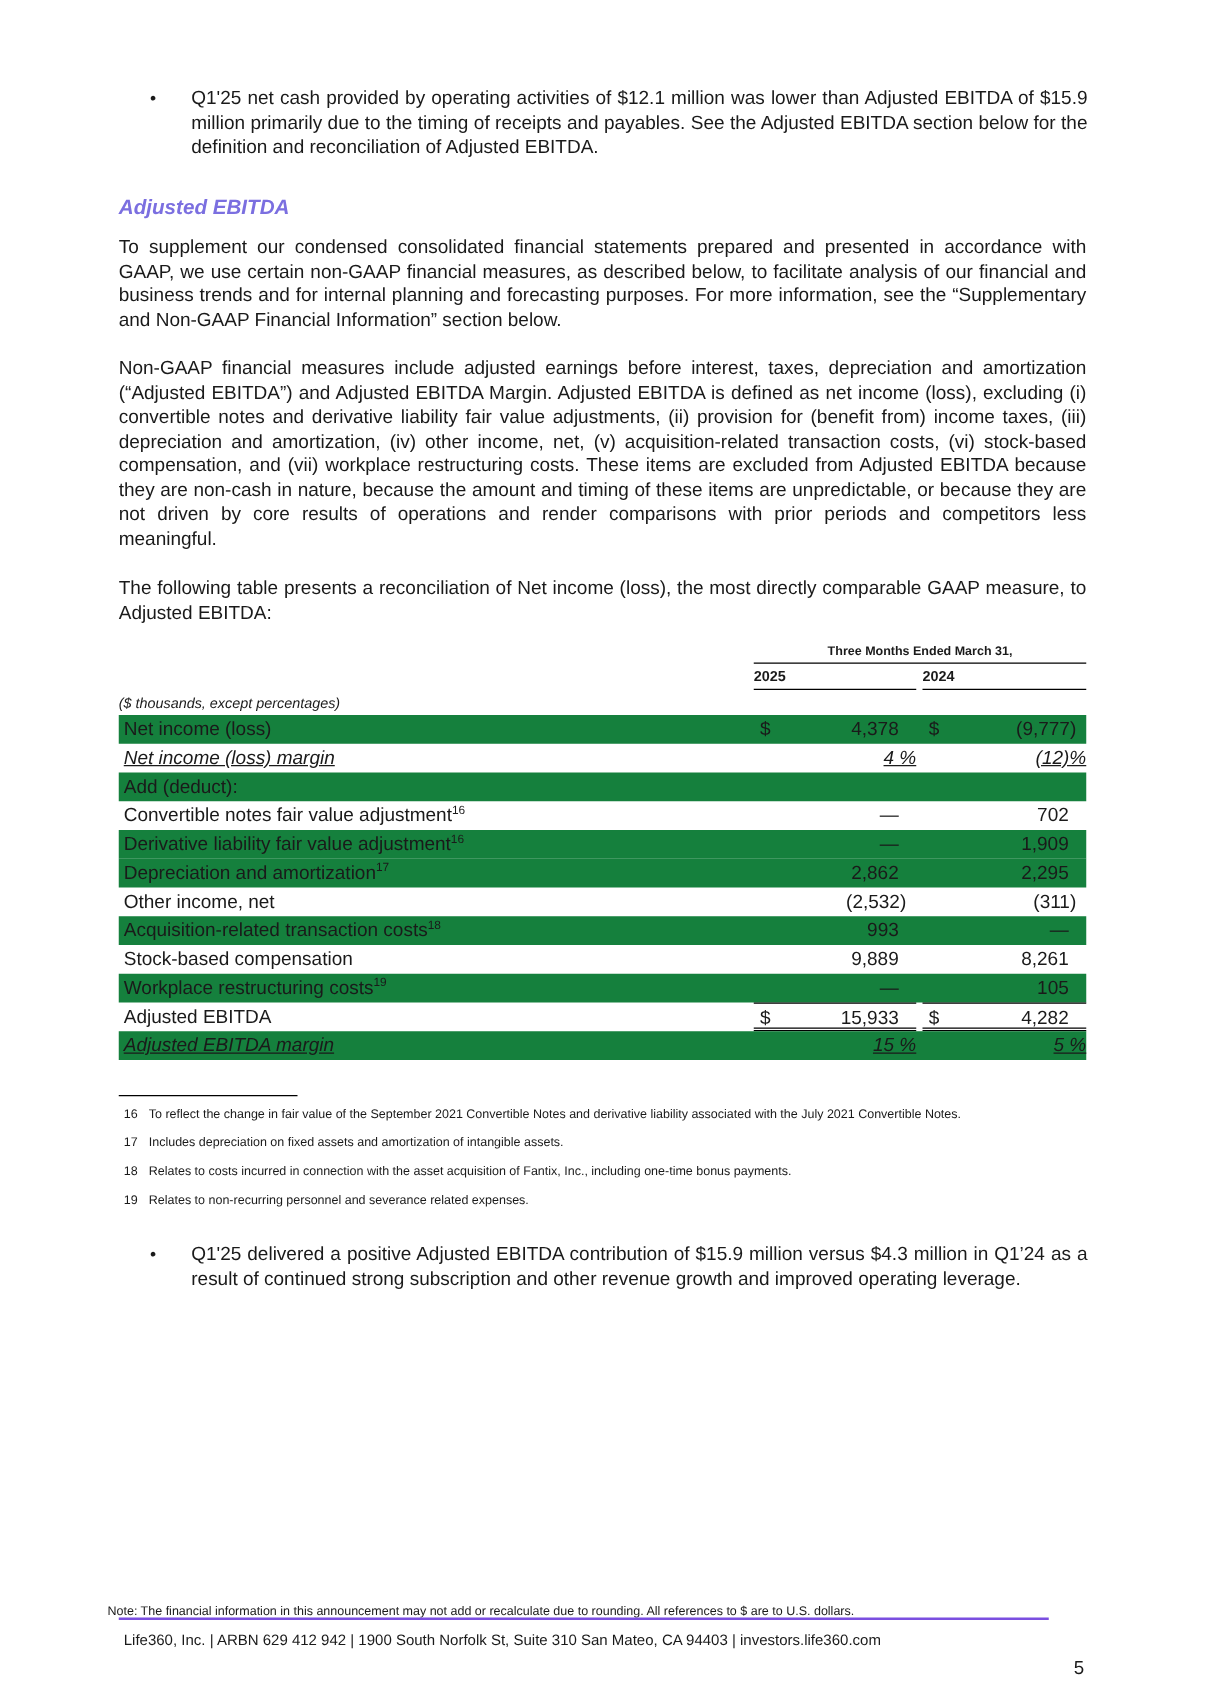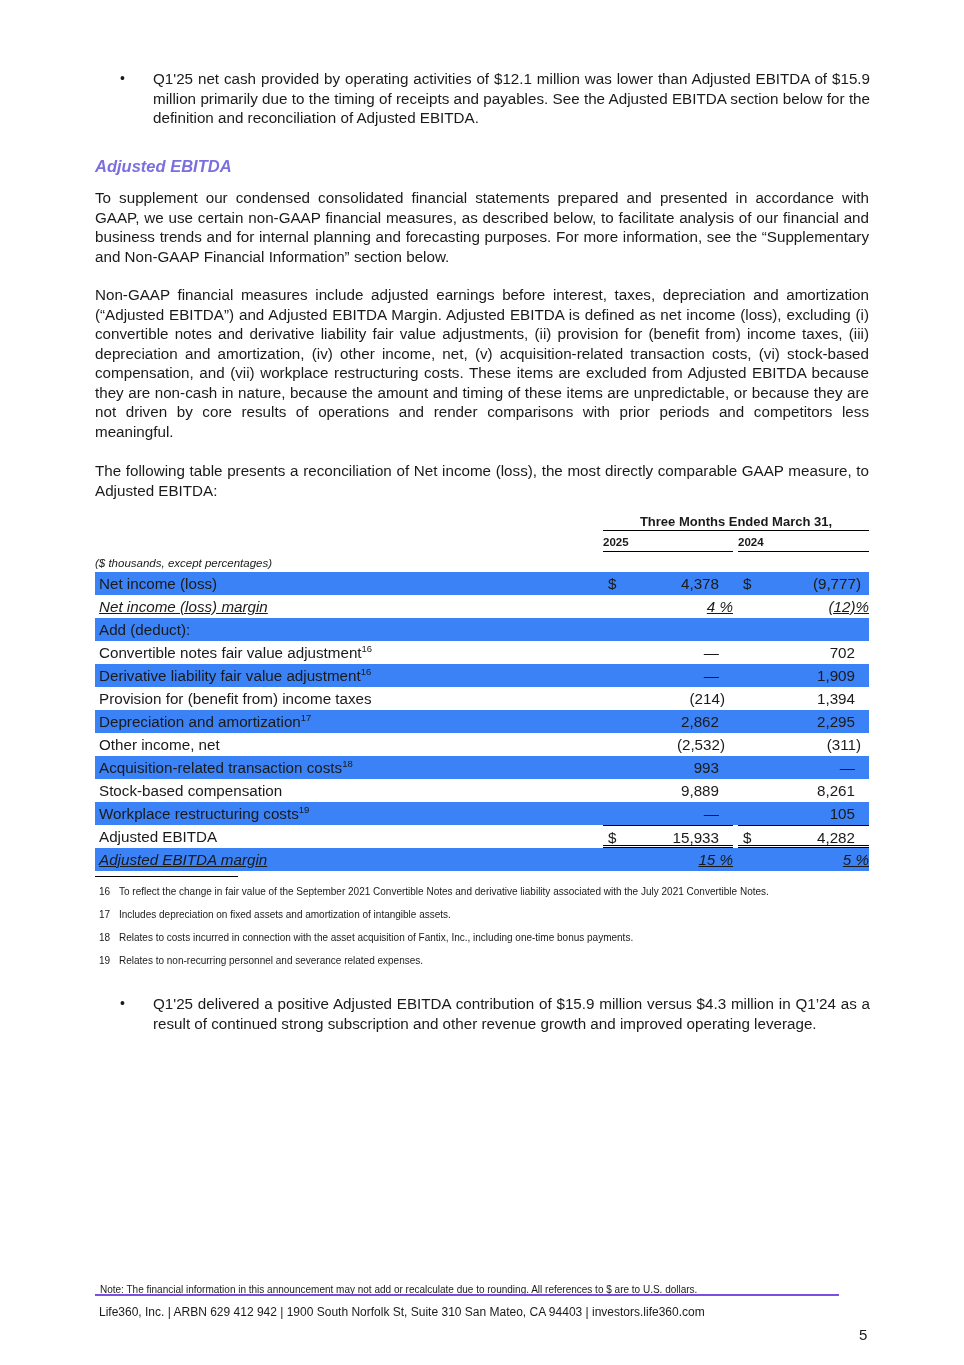--- a/index.html
+++ b/index.html
@@ -8,45 +8,45 @@
 
   .bullet { position: absolute; left: 120px; width: 750px; display: flex; }
   .bullet .dot { width: 33px; flex: none; font-size: 14px; }
   .bullet .txt { flex: 1; text-align: justify; }
 
   .h2 { position: absolute; left: 95px; top: 157px; font-size: 16.5px; font-weight: bold; font-style: italic; color: #7b6fe0; }
 
   .para { position: absolute; left: 95px; width: 774px; text-align: justify; }
 
   .tbl { position: absolute; left: 95px; top: 513px; width: 774px; }
-  .hdr-span { position: absolute; left: 508px; width: 266px; top: 0; height: 18px; font-size: 13px; font-weight: bold; text-align: center; border-bottom: 1.5px solid #000; line-height: 17px; }
+  .hdr-span { position: absolute; left: 508px; width: 266px; top: 0; height: 18px; font-size: 10px; font-weight: bold; text-align: center; border-bottom: 1.5px solid #000; line-height: 17px; }
   .hdr-year { position: absolute; top: 21px; height: 18px; font-size: 11.5px; font-weight: bold; text-align: left; border-bottom: 1.5px solid #000; line-height: 17px; }
   .unit-label { position: absolute; left: 0; top: 41px; font-size: 11.5px; font-style: italic; }
 
   .rows { position: absolute; left: 0; top: 59px; width: 774px; }
   .row { position: relative; height: 23px; width: 774px; }
-  .row.shaded { background: #3b82f6; }
+  .row.shaded { background: #15803d; }
   .row .label { position: absolute; left: 4px; top: 2px; white-space: nowrap; }
   .row .label sup { font-size: 9.5px; vertical-align: 6px; line-height: 0; }
   .row.italic .label, .row.italic .val { font-style: italic; text-decoration: underline; }
   .cell { position: absolute; top: 0; height: 23px; }
   .c1 { left: 508px; width: 130px; }
   .c2 { left: 643px; width: 131px; }
   .cell .cur { position: absolute; left: 5px; top: 2px; }
   .cell .val { position: absolute; right: 14px; top: 2px; white-space: nowrap; }
   .cell .val.paren { right: 8px; }
   .cell .val.pct { right: 0px; }
   .cell.top-rule { border-top: 1.5px solid #000; }
   .cell.dbl-rule { border-bottom: 3.5px double #000; }
 
   .fn-rule { position: absolute; left: 95px; top: 876px; width: 143px; border-top: 1.5px solid #000; }
   .fn { position: absolute; left: 99px; font-size: 10px; line-height: 13px; }
   .fn .num { display: inline-block; width: 20px; }
 
-  .note { position: absolute; left: 100px; top: 1280px; font-size: 10px; }
+  .note { position: absolute; left: 86px; top: 1280px; font-size: 10px; }
   .note-rule { position: absolute; left: 95px; top: 1294px; width: 744px; border-top: 2px solid #7b4fe0; }
   .footer { position: absolute; left: 99px; top: 1303px; font-size: 12px; }
   .pagenum { position: absolute; left: 859px; top: 1325px; font-size: 15px; }
 </style>
 </head>
 <body>
 
 <div class="bullet" style="top:69px;">
   <span class="dot">•</span>
   <span class="txt">Q1'25 net cash provided by operating activities of $12.1 million was lower than Adjusted EBITDA of $15.9 million primarily due to the timing of receipts and payables. See the Adjusted EBITDA section below for the definition and reconciliation of Adjusted EBITDA.</span>
@@ -97,29 +97,20 @@
           <span class="val">702</span>
         </div>
     </div>
     <div class="row shaded">
       <span class="label"><span>Derivative liability fair value adjustment</span><sup>16</sup></span>
       <div class="cell c1">
           <span class="val">—</span>
         </div>
       <div class="cell c2">
           <span class="val">1,909</span>
-        </div>
-    </div>
-    <div class="row">
-      <span class="label">Provision for (benefit from) income taxes</span>
-      <div class="cell c1">
-          <span class="val paren">(214)</span>
-        </div>
-      <div class="cell c2">
-          <span class="val">1,394</span>
         </div>
     </div>
     <div class="row shaded">
       <span class="label"><span>Depreciation and amortization</span><sup>17</sup></span>
       <div class="cell c1">
           <span class="val">2,862</span>
         </div>
       <div class="cell c2">
           <span class="val">2,295</span>
         </div>

